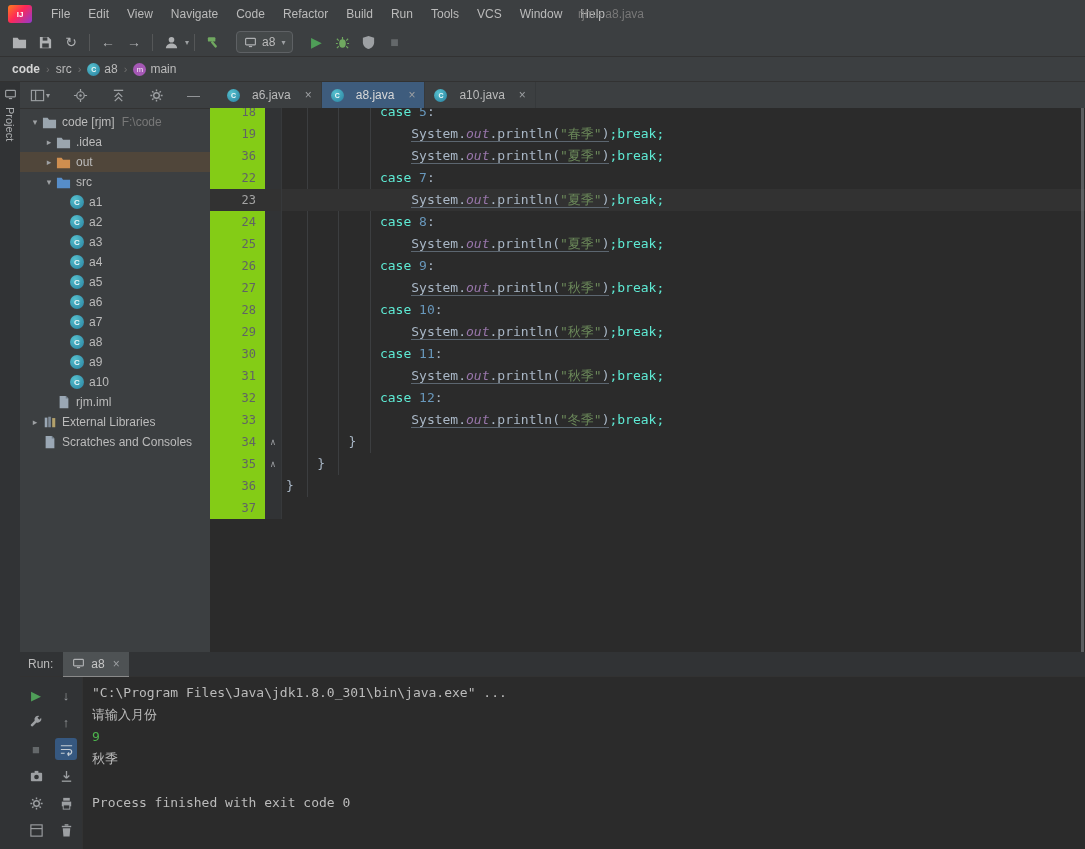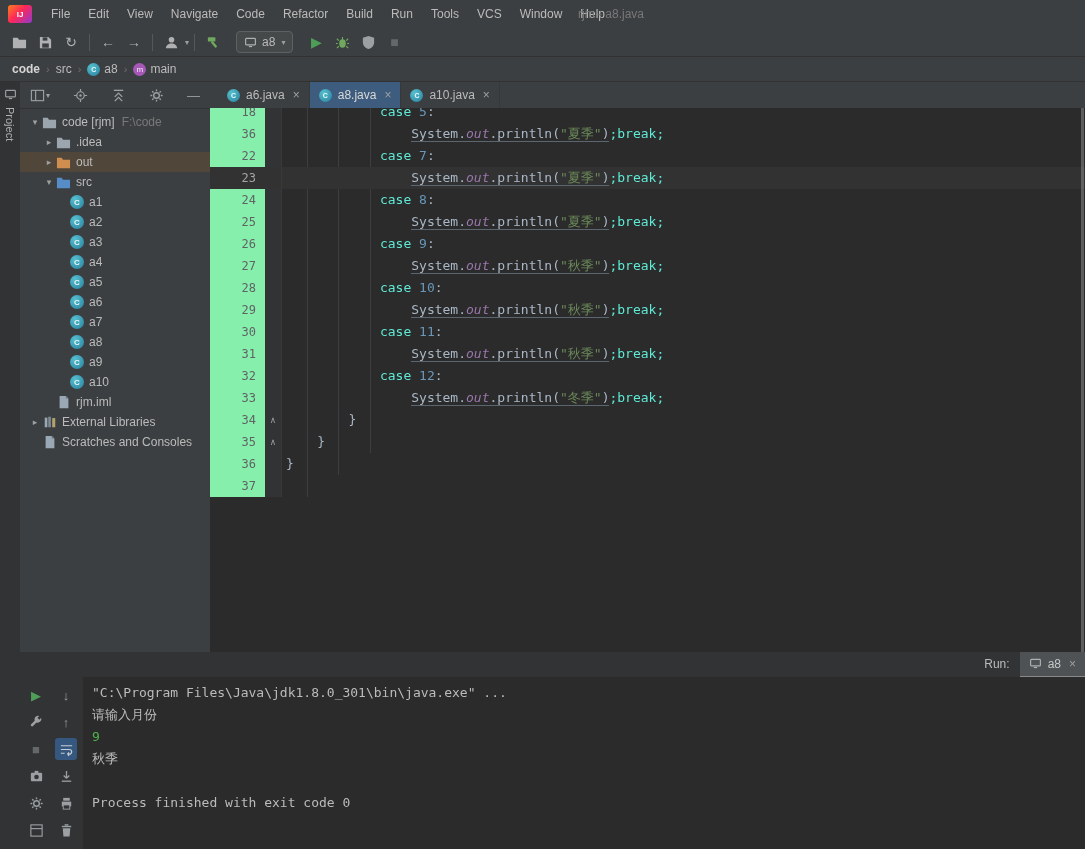--- a/index.html
+++ b/index.html
@@ -47,42 +47,42 @@
   .ic-class{width:14px;height:14px;flex:none;border-radius:50%;
             background:radial-gradient(circle at 35% 30%,#55c0ce,#29809f);
             color:#eef7f8;font-size:8px;font-weight:bold;
             display:flex;align-items:center;justify-content:center;}
   .ic-class.sm{width:13px;height:13px;font-size:7px;}
   .ic-method{width:13px;height:13px;flex:none;border-radius:50%;background:#a558b5;color:#f4eaf6;
              font-size:8px;display:flex;align-items:center;justify-content:center;}
   
   .tabbar{position:absolute;left:210px;top:82px;right:0;height:26px;background:#3c3f41;
           border-bottom:1px solid #323232;display:flex;align-items:stretch;padding-left:8px;}
-  .tab{display:flex;align-items:center;gap:6px;padding:0 9px;color:#bbbbbb;border-right:1px solid #36393b;}
+  .tab{display:flex;align-items:center;gap:12px;padding:0 9px;color:#bbbbbb;border-right:1px solid #36393b;}
   .tab.active{background:#3e5c7d;color:#d8d8d8;}
   .tclose{color:#9da0a3;font-size:12px;margin-left:2px;}
   
   .editor{position:absolute;left:210px;top:108px;right:0;height:544px;background:#2b2b2b;overflow:hidden;}
   .codewrap{margin-top:-7px;position:relative;z-index:2;}
   .crow{display:flex;height:22px;line-height:22px;font-family:"DejaVu Sans Mono","Liberation Mono",monospace;font-size:13px;}
-  .ln{width:46px;flex:none;text-align:right;padding-right:9px;color:#606366;background:#86efac;font-size:12px;}
+  .ln{width:46px;flex:none;text-align:right;padding-right:9px;color:#606366;background:#84cc16;font-size:12px;}
   .fold{width:16px;flex:none;text-align:center;background:#313335;border-right:1px solid #37393b;
         color:#9da0a3;font-size:9px;}
   .ctext{flex:1;white-space:pre;padding-left:4px;color:#a9b7c6;}
   .crow.cur{background:#323232;}
   .crow.cur .ln{background:#323232;color:#a4a4a4;}
   .crow.cur .fold{background:#323232;}
   .t-d{color:#a9b7c6;} .t-k{color:#5eead4;} .t-n{color:#6897bb;}
   .t-s{color:#6a8759;} .t-f{color:#9876aa;font-style:italic;}
   .u{border-bottom:1px solid #5c6670;}
   .iguide{position:absolute;width:1px;background:#3c3e40;top:0;z-index:1;}
   .estripe{position:absolute;right:1px;top:0;width:3px;height:544px;background:#8b8f93;opacity:.5;z-index:3;}
   
   .runpanel{position:absolute;left:20px;top:652px;right:0;bottom:0;background:#2b2b2b;}
-  .run-header{height:24px;background:#313335;border-bottom:1px solid #323232;display:flex;align-items:center;justify-content:flex-end;}
+  .run-header{height:24px;background:#313335;border-bottom:1px solid #323232;display:flex;align-items:center;}
   .run-label{margin:0 10px 0 8px;color:#bbbbbb;}
   .run-tab{height:24px;display:flex;align-items:center;gap:6px;padding:0 9px;background:#4e5254;
            border-bottom:1px solid #8a8a8a;color:#c7c7c7;}
   .run-tab .svgw{color:#afb1b3;}
   .run-body{position:absolute;left:0;top:25px;right:0;bottom:0;display:flex;}
   .run-toolbar{width:62px;flex:none;background:#313335;border-right:1px solid #323232;
                display:flex;padding-top:7px;justify-content:center;gap:4px;}
   .rt-col{width:26px;display:flex;flex-direction:column;align-items:center;gap:5px;}
   .rt-icon{width:22px;height:22px;display:flex;align-items:center;justify-content:center;
            color:#9da0a3;font-size:13px;border-radius:3px;}
@@ -391,20 +391,25 @@
     <div class="iguide" style="left:97px;height:389px;"></div>
     <div class="iguide" style="left:128px;height:367px;"></div>
     <div class="iguide" style="left:160px;height:345px;"></div>
     <div class="codewrap">
         <div class="crow">
           <span class="ln">18</span>
           <span class="fold"></span>
           <span class="ctext"><span class="t-d">            </span><span class="t-k">case </span><span class="t-n">5</span><span class="t-d">:</span></span>
         </div>
         <div class="crow">
+          <span class="ln">19</span>
+          <span class="fold"></span>
+          <span class="ctext"><span class="t-d">                </span><span class="t-d u">System.</span><span class="t-f u">out</span><span class="t-d u">.println(</span><span class="t-s u">"春季"</span><span class="t-d u">)</span><span class="t-k">;break;</span></span>
+        </div>
+        <div class="crow">
           <span class="ln">36</span>
           <span class="fold"></span>
           <span class="ctext"><span class="t-d">                </span><span class="t-d u">System.</span><span class="t-f u">out</span><span class="t-d u">.println(</span><span class="t-s u">"夏季"</span><span class="t-d u">)</span><span class="t-k">;break;</span></span>
         </div>
         <div class="crow">
           <span class="ln">22</span>
           <span class="fold"></span>
           <span class="ctext"><span class="t-d">            </span><span class="t-k">case </span><span class="t-n">7</span><span class="t-d">:</span></span>
         </div>
         <div class="crow cur">

